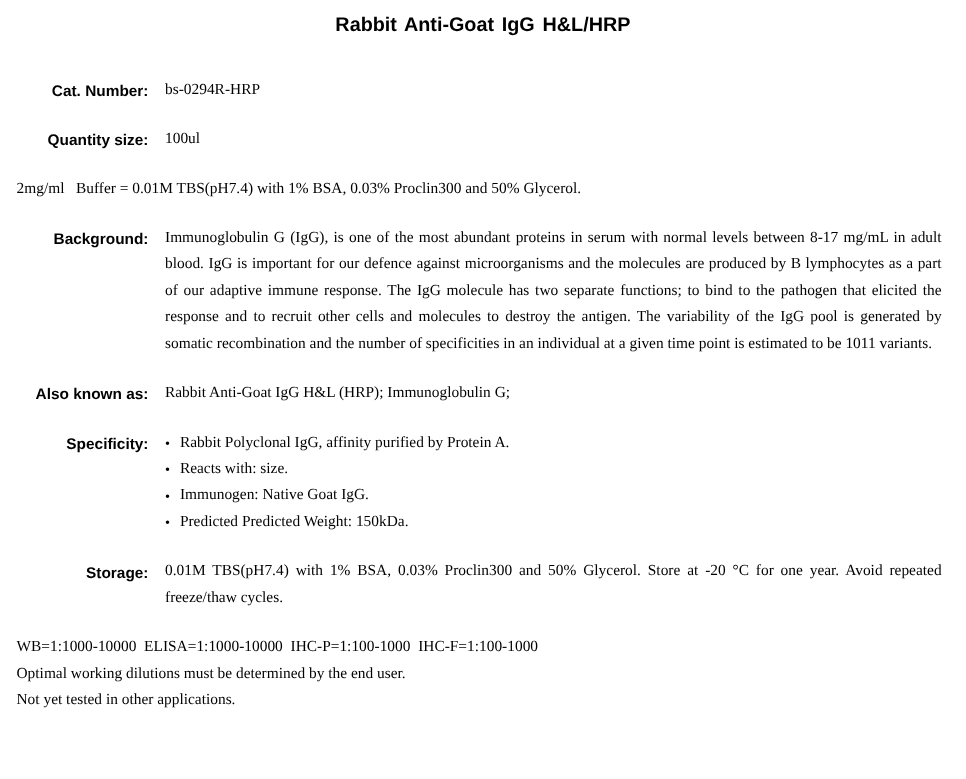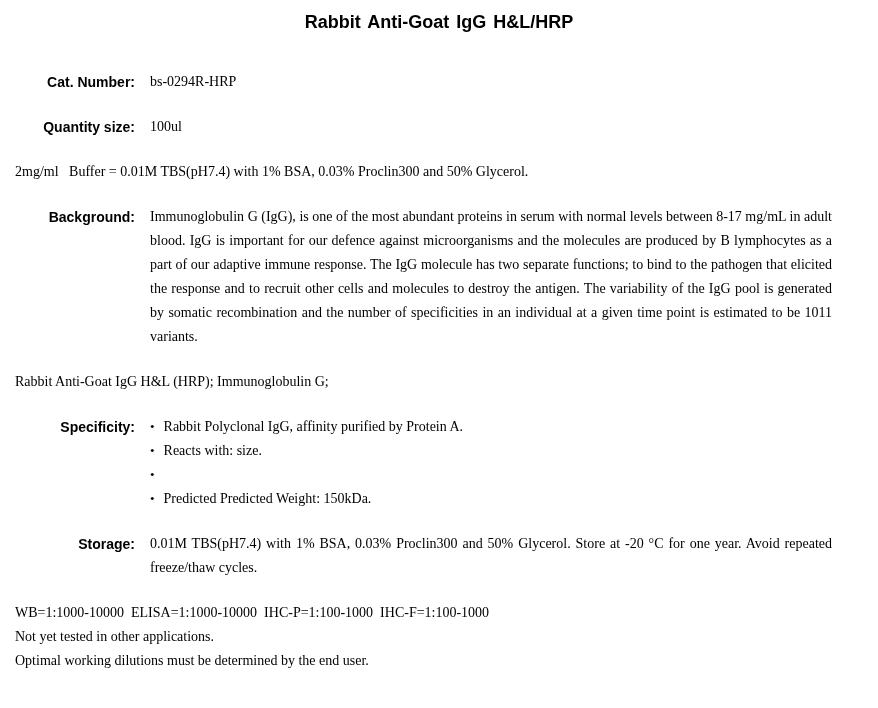--- a/index.html
+++ b/index.html
@@ -29,21 +29,21 @@
     font-size: 18px;
     font-weight: bold;
     line-height: 24px;
     word-spacing: 2px;
     color: #000000;
   }
   .row {
     display: flex;
     align-items: flex-start;
     margin-bottom: 21px;
-    padding-right: 46px;
+    padding-right: 22px;
   }
   .label {
     flex: 0 0 135px;
     width: 135px;
     text-align: right;
     font-weight: bold;
     white-space: nowrap;
   }
   .value {
     flex: 1 1 auto;
@@ -95,52 +95,54 @@
   <div class="row">
     <div class="value preserve">2mg/ml   Buffer = 0.01M TBS(pH7.4) with 1% BSA, 0.03% Proclin300 and 50% Glycerol.</div>
   </div>
 
   <div class="row">
     <div class="label">Background:</div>
     <div class="value justify">Immunoglobulin G (IgG), is one of the most abundant proteins in serum with normal levels between 8-17 mg/mL in adult blood. IgG is important for our defence against microorganisms and the molecules are produced by B lymphocytes as a part of our adaptive immune response. The IgG molecule has two separate functions; to bind to the pathogen that elicited the response and to recruit other cells and molecules to destroy the antigen. The variability of the IgG pool is generated by somatic recombination and the number of specificities in an individual at a given time point is estimated to be 1011 variants.</div>
   </div>
 
   <div class="row">
+    <div class="label">Also known as:</div>
     <div class="value">Rabbit Anti-Goat IgG H&amp;L (HRP); Immunoglobulin G;</div>
   </div>
 
   <div class="row">
     <div class="label">Specificity:</div>
     <div class="value">
       <ul class="bullet-list">
         <li class="bullet-item">
           <span class="bullet-glyph">•</span>
           <span>Rabbit Polyclonal IgG, affinity purified by Protein A.</span>
         </li>
         <li class="bullet-item">
           <span class="bullet-glyph">•</span>
           <span>Reacts with: size.</span>
         </li>
         <li class="bullet-item">
           <span class="bullet-glyph">•</span>
+          <span>Immunogen: Native Goat IgG.</span>
         </li>
         <li class="bullet-item">
           <span class="bullet-glyph">•</span>
           <span>Predicted Predicted Weight: 150kDa.</span>
         </li>
       </ul>
     </div>
   </div>
 
   <div class="row">
     <div class="label">Storage:</div>
     <div class="value justify">0.01M TBS(pH7.4) with 1% BSA, 0.03% Proclin300 and 50% Glycerol. Store at -20 °C for one year. Avoid repeated freeze/thaw cycles.</div>
   </div>
 
   <div class="row">
     <div class="value">
       <div class="app-line">WB=1:1000-10000  ELISA=1:1000-10000  IHC-P=1:100-1000  IHC-F=1:100-1000</div>
+      <div class="app-line">Optimal working dilutions must be determined by the end user.</div>
       <div class="app-line">Not yet tested in other applications.</div>
-      <div class="app-line">Optimal working dilutions must be determined by the end user.</div>
     </div>
   </div>
 
 </div>
 
 </body></html>

